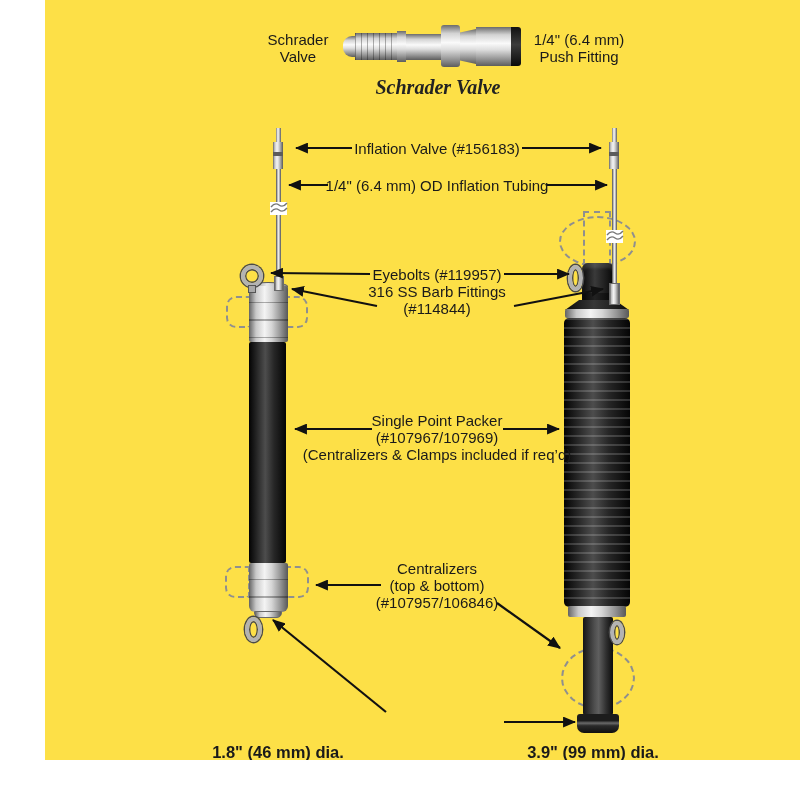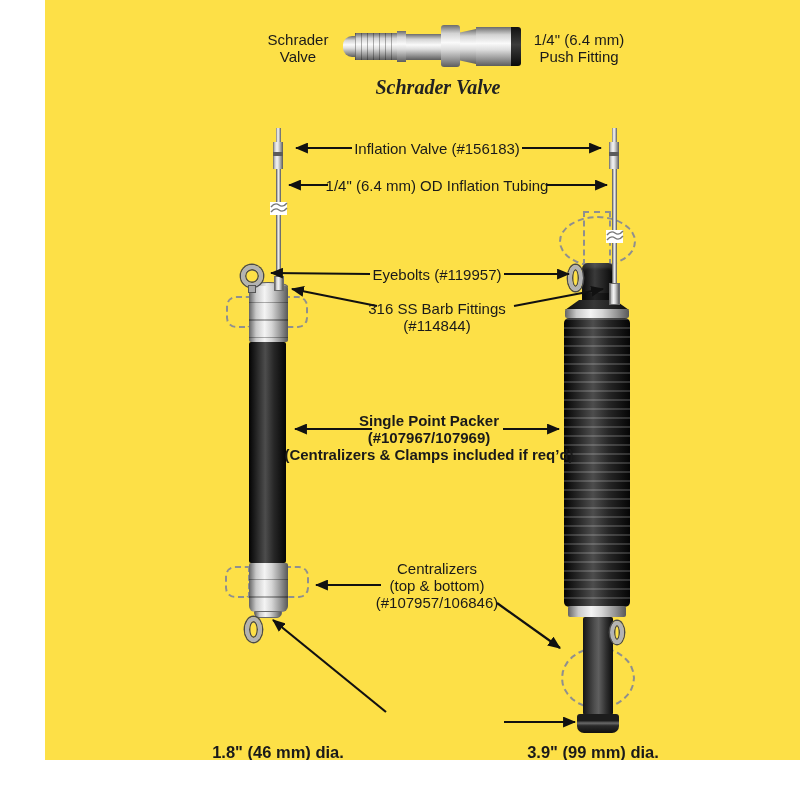--- a/index.html
+++ b/index.html
@@ -130,23 +130,23 @@
       <path d="M226 212 q4 -5 8 -2 q4 3 8 -2"></path>
       <rect x="561" y="230" width="17" height="13" fill="#fff" stroke="none"></rect>
       <path d="M562 235 q4 -5 8 -2 q4 3 8 -2"></path>
       <path d="M562 240 q4 -5 8 -2 q4 3 8 -2"></path>
     </g>
   </svg>
 
   <div class="a z5 lbl" style="left:392px;top:140px;">Inflation Valve (#156183)</div>
   <div class="a z5 lbl" style="left:392px;top:177px;">1/4" (6.4 mm) OD Inflation Tubing</div>
   <div class="a z5 lbl" style="left:392px;top:266px;">Eyebolts (#119957)</div>
-  <div class="a z5 lbl" style="left:392px;top:300px;">316 SS Barb Fittings
+  <div class="a z5 lbl" style="left:392px;top:283px;">316 SS Barb Fittings
 (#114844)</div>
-  <div class="a z5 lbl" style="left:384px;top:412px;font-weight:bold;">Single Point Packer
+  <div class="a z5 lbl" style="left:392px;top:412px;">Single Point Packer
 (#107967/107969)
 (Centralizers &amp; Clamps included if req’d)</div>
   <div class="a z5 lbl" style="left:392px;top:560px;">Centralizers
 (top &amp; bottom)
 (#107957/106846)</div>
 
   <div class="a z5 dia" style="left:233px;top:743px;">1.8" (46 mm) dia.</div>
   <div class="a z5 dia" style="left:548px;top:743px;">3.9" (99 mm) dia.</div>
 
 </div>

